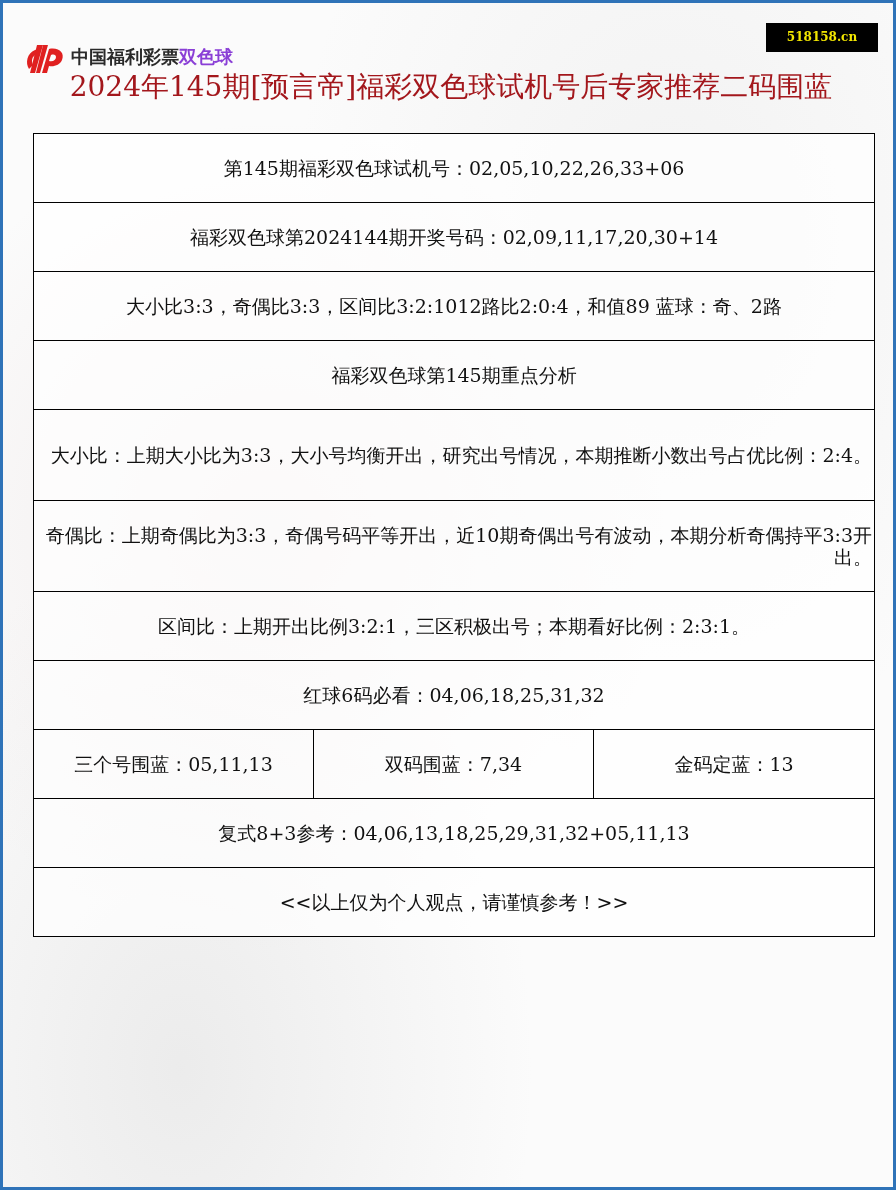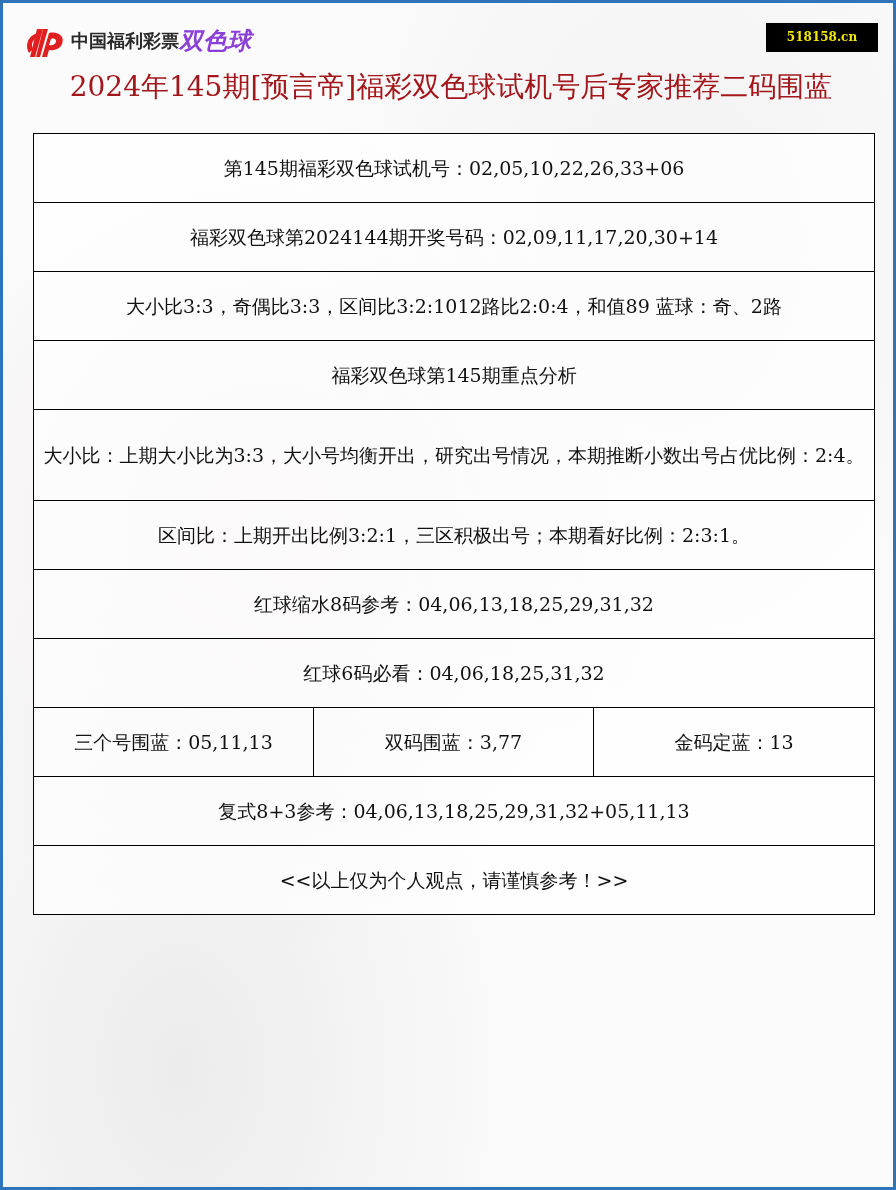--- a/index.html
+++ b/index.html
@@ -12,31 +12,31 @@
     position: absolute; left: 0; top: 0; width: 896px; height: 1190px;
     box-sizing: border-box;
     border: 3px solid #2f73b8;
     background:
       radial-gradient(ellipse at 30% 45%, rgba(210,190,190,0.25), rgba(0,0,0,0) 45%),
       radial-gradient(ellipse at 20% 90%, rgba(190,190,190,0.25), rgba(0,0,0,0) 35%),
       radial-gradient(ellipse at 75% 20%, rgba(200,200,200,0.18), rgba(0,0,0,0) 40%),
       #fbfbfb;
   }
   .logo {
-    position: absolute; left: 20px; top: 20px; height: 36px;
+    position: absolute; left: 20px; top: 36px; height: 36px;
     display: flex; align-items: center;
   }
   .logo-mark { width: 44px; height: 36px; display: block; }
   .logo-text {
     font-family: "DejaVu Sans", "Liberation Sans", sans-serif;
     font-weight: bold; font-size: 18px; color: #2a2a2a; margin-left: 4px; letter-spacing: 0px;
   }
   .logo-accent {
     font-family: "DejaVu Sans", "Liberation Sans", sans-serif;
-    font-weight: bold; font-style: italic; font-size: 24px; color: #8a3fd6;
+    font-weight: bold; font-size: 18px; color: #8a3fd6;
   }
   .site-badge {
     position: absolute; left: 763px; top: 20px; width: 112px; height: 29px;
     background: #000; color: #f2e600;
     font-family: "DejaVu Serif", "Liberation Serif", serif;
     font-size: 12px; font-weight: bold; line-height: 29px; text-align: center;
   }
   .page-title {
     position: absolute; left: 0; top: 64px; width: 896px; text-align: center;
     color: #a3171c; font-size: 28px; line-height: 40px; white-space: nowrap;
@@ -44,21 +44,21 @@
   table.main {
     position: absolute; left: 30px; top: 130px; width: 841px;
     border-collapse: collapse; table-layout: fixed;
     background: rgba(255,255,255,0.72);
   }
   table.main td {
     border: 1px solid #000; color: #111;
     font-size: 19px; line-height: 22px; text-align: center; vertical-align: middle;
     padding: 0 2px; height: 69px; box-sizing: border-box;
   }
-  table.main td.left { text-align: center; padding-left: 2px; height: 91px; }
+  table.main td.left { text-align: right; padding-left: 2px; height: 91px; }
 </style>
 </head>
 <body>
 
 <div class="frame">
 
   <div class="logo">
     <svg class="logo-mark" viewBox="0 0 44 36">
       <path d="M6 30 C2 24 4 14 12 11 L16 10 L13 16 C9 17 8 22 10 26 Z" fill="#e02020"></path>
       <path d="M14 6 L20 6 L12 34 L7 34 Z" fill="#e02020"></path>
@@ -89,31 +89,31 @@
     <tr>
       <td colspan="3">大小比3:3，奇偶比3:3，区间比3:2:1012路比2:0:4，和值89 蓝球：奇、2路</td>
     </tr>
     <tr>
       <td colspan="3">福彩双色球第145期重点分析</td>
     </tr>
     <tr>
       <td colspan="3" class="left">大小比：上期大小比为3:3，大小号均衡开出，研究出号情况，本期推断小数出号占优比例：2:4。</td>
     </tr>
     <tr>
-      <td colspan="3">区间比：上期开出比例3:2:1，三区积极出号；本期看好比例：2:3:1。</td>
+      <td colspan="3" class="left">奇偶比：上期奇偶比为3:3，奇偶号码平等开出，近10期奇偶出号有波动，本期分析奇偶持平3:3开出。</td>
     </tr>
     <tr>
-      <td colspan="3">红球缩水8码参考：04,06,13,18,25,29,31,32</td>
+      <td colspan="3">区间比：上期开出比例3:2:1，三区积极出号；本期看好比例：2:3:1。</td>
     </tr>
     <tr>
       <td colspan="3">红球6码必看：04,06,18,25,31,32</td>
     </tr>
     <tr>
       <td>三个号围蓝：05,11,13</td>
-      <td>双码围蓝：3,77</td>
+      <td>双码围蓝：7,34</td>
       <td>金码定蓝：13</td>
     </tr>
     <tr>
       <td colspan="3">复式8+3参考：04,06,13,18,25,29,31,32+05,11,13</td>
     </tr>
     <tr>
       <td colspan="3">&lt;&lt;以上仅为个人观点，请谨慎参考！&gt;&gt;</td>
     </tr>
   </tbody>
     </table>

